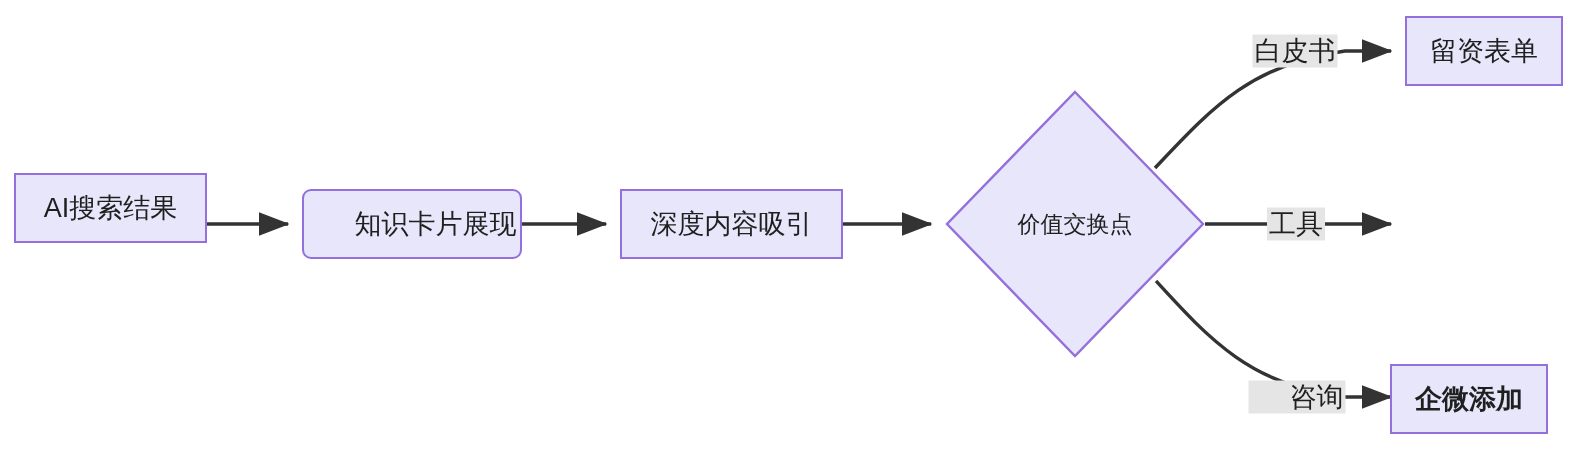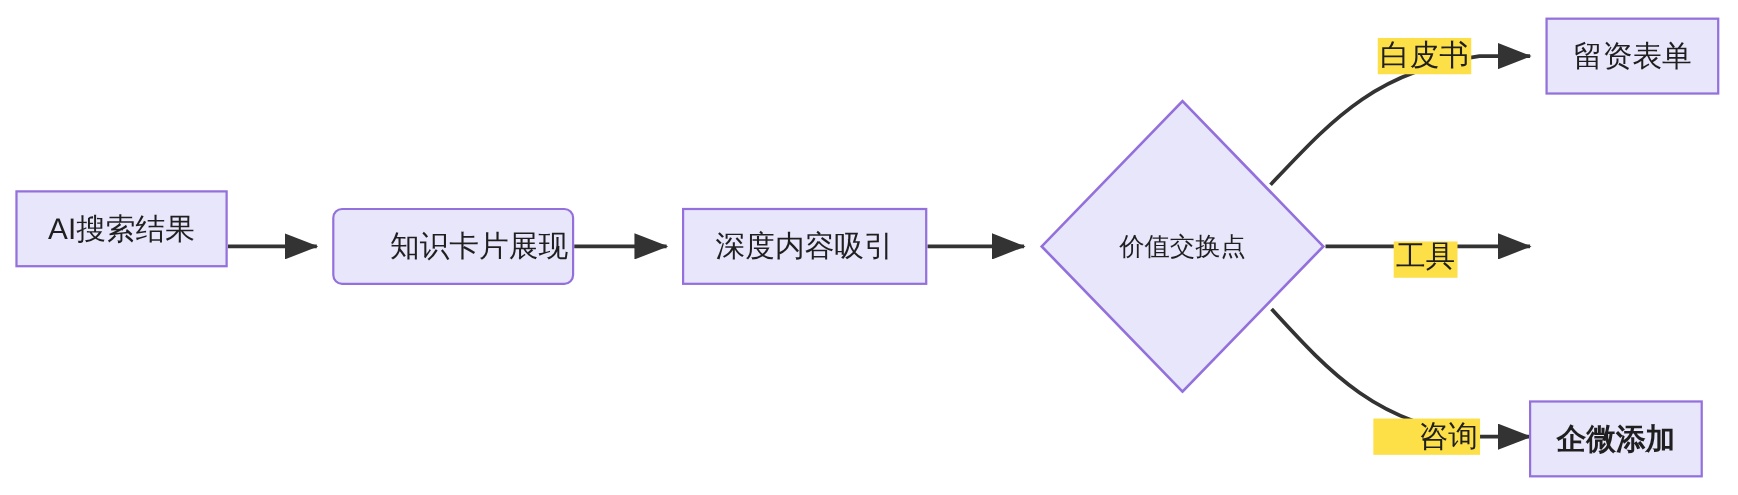--- a/index.html
+++ b/index.html
@@ -64,21 +64,21 @@
     display: flex;
     align-items: center;
     justify-content: center;
     color: #1f1f1f;
     font-size: 23px;
     line-height: 1;
     white-space: nowrap;
   }
   .edge-label {
     position: absolute;
-    background: #fde047;
+    background: #e5e5e5;
     color: #1f1f1f;
     font-size: 27px;
     line-height: 1;
     padding: 3px 2px;
     white-space: nowrap;
     transform: translate(-50%, -50%);
   }
 </style>
 </head>
 <body>
@@ -128,17 +128,17 @@
     <span class="node-label">留资表单</span>
   </div>
 
 
   <div class="node" style="left:1390px; top:364px; width:158px; height:70px;font-weight:bold;">
     <span class="node-label">企微添加</span>
   </div>
 
   <div class="edge-label" style="left:1295px; top:51px;">白皮书</div>
 
-  <div class="edge-label" style="left:1296px; top:236px;font-family:Liberation Mono, monospace;">工具</div>
+  <div class="edge-label" style="left:1296px; top:224px;">工具</div>
 
   <div class="edge-label" style="left:1297px; top:397px;padding-left:41px;">咨询</div>
 
 </div>
 
 </body></html>

